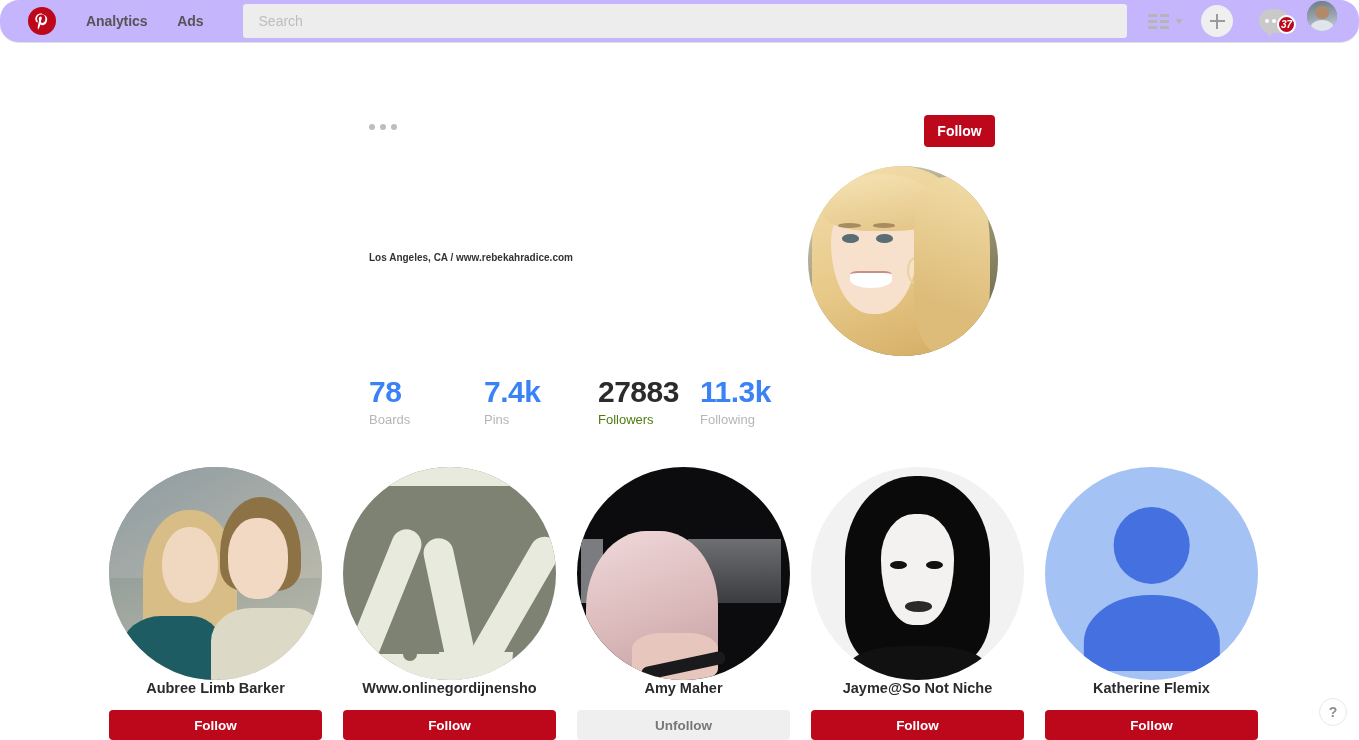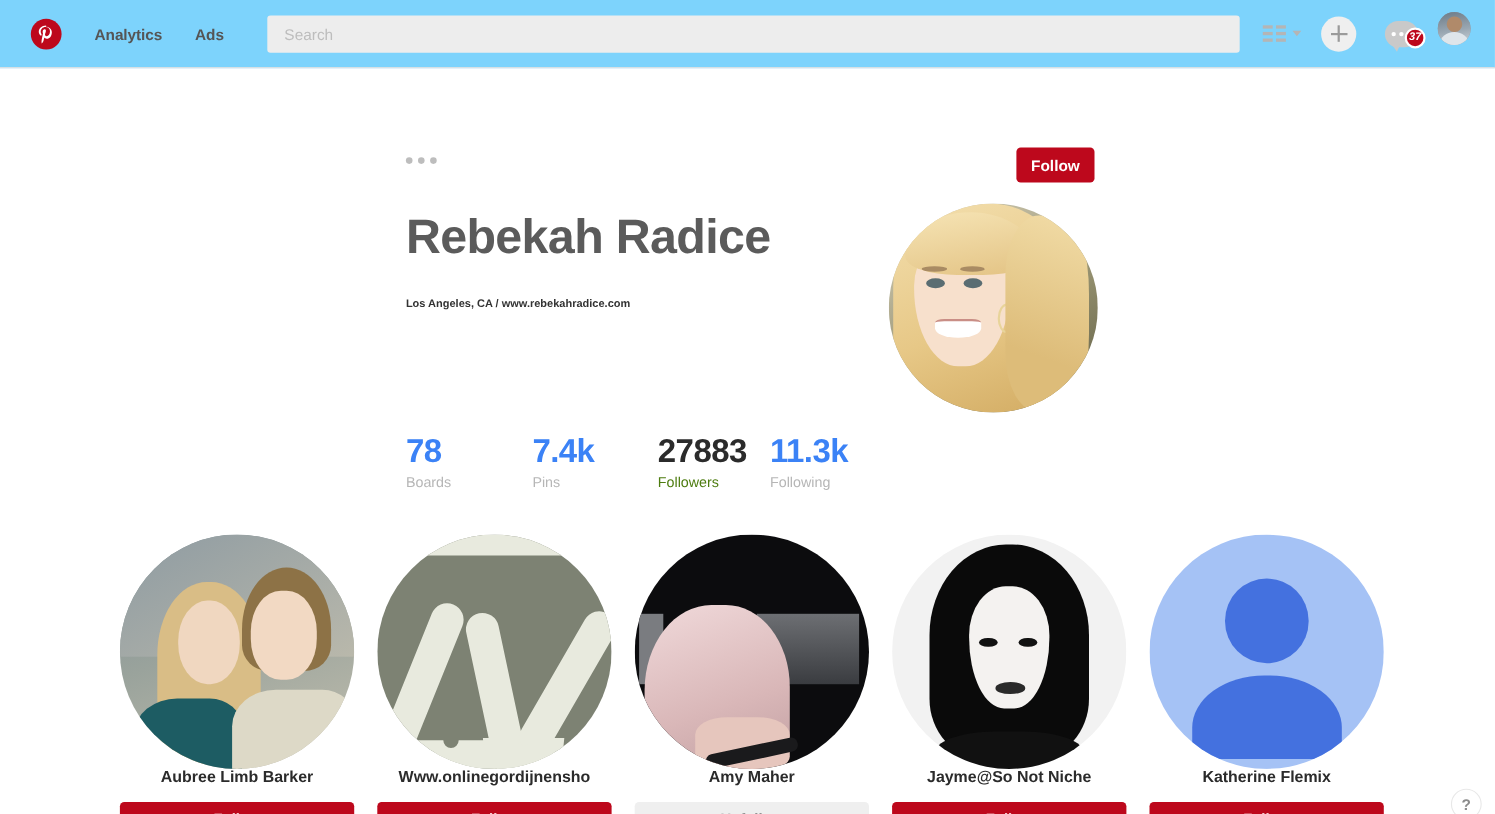--- a/index.html
+++ b/index.html
@@ -9,26 +9,27 @@
     width: 1359px;
     height: 740px;
     background: #ffffff;
     font-family: "Liberation Sans", sans-serif;
     overflow: hidden;
   }
 
   
   .header {
     position: relative;
-    height: 62px;
-    background: #7dd3fc;
+    height: 43px;
+    background: #c4b5fd;
     border-bottom: 1px solid #e1e1e1;
     display: flex;
     align-items: center;
     padding: 0 14px 0 14px;
+    border-radius: 19px;
   }
 
   .pin-logo {
     width: 28px;
     height: 28px;
     border-radius: 50%;
     background: #bd081c;
     display: flex;
     align-items: center;
     justify-content: center;
@@ -551,21 +552,20 @@
   <div class="profile-block">
 
     <div class="dots-menu">
       <i></i>
         <i></i>
         <i></i>
     </div>
 
     <button class="follow-top">Follow</button>
 
-    <div class="profile-name">Rebekah Radice</div>
 
     <div class="profile-meta">Los Angeles, CA / www.rebekahradice.com</div>
 
 
     <div class="profile-photo">
       <div class="art ph-rebekah">
         <span class="hairback"></span>
         <span class="face"></span>
         <span class="fringe"></span>
         <span class="brow-l"></span>

